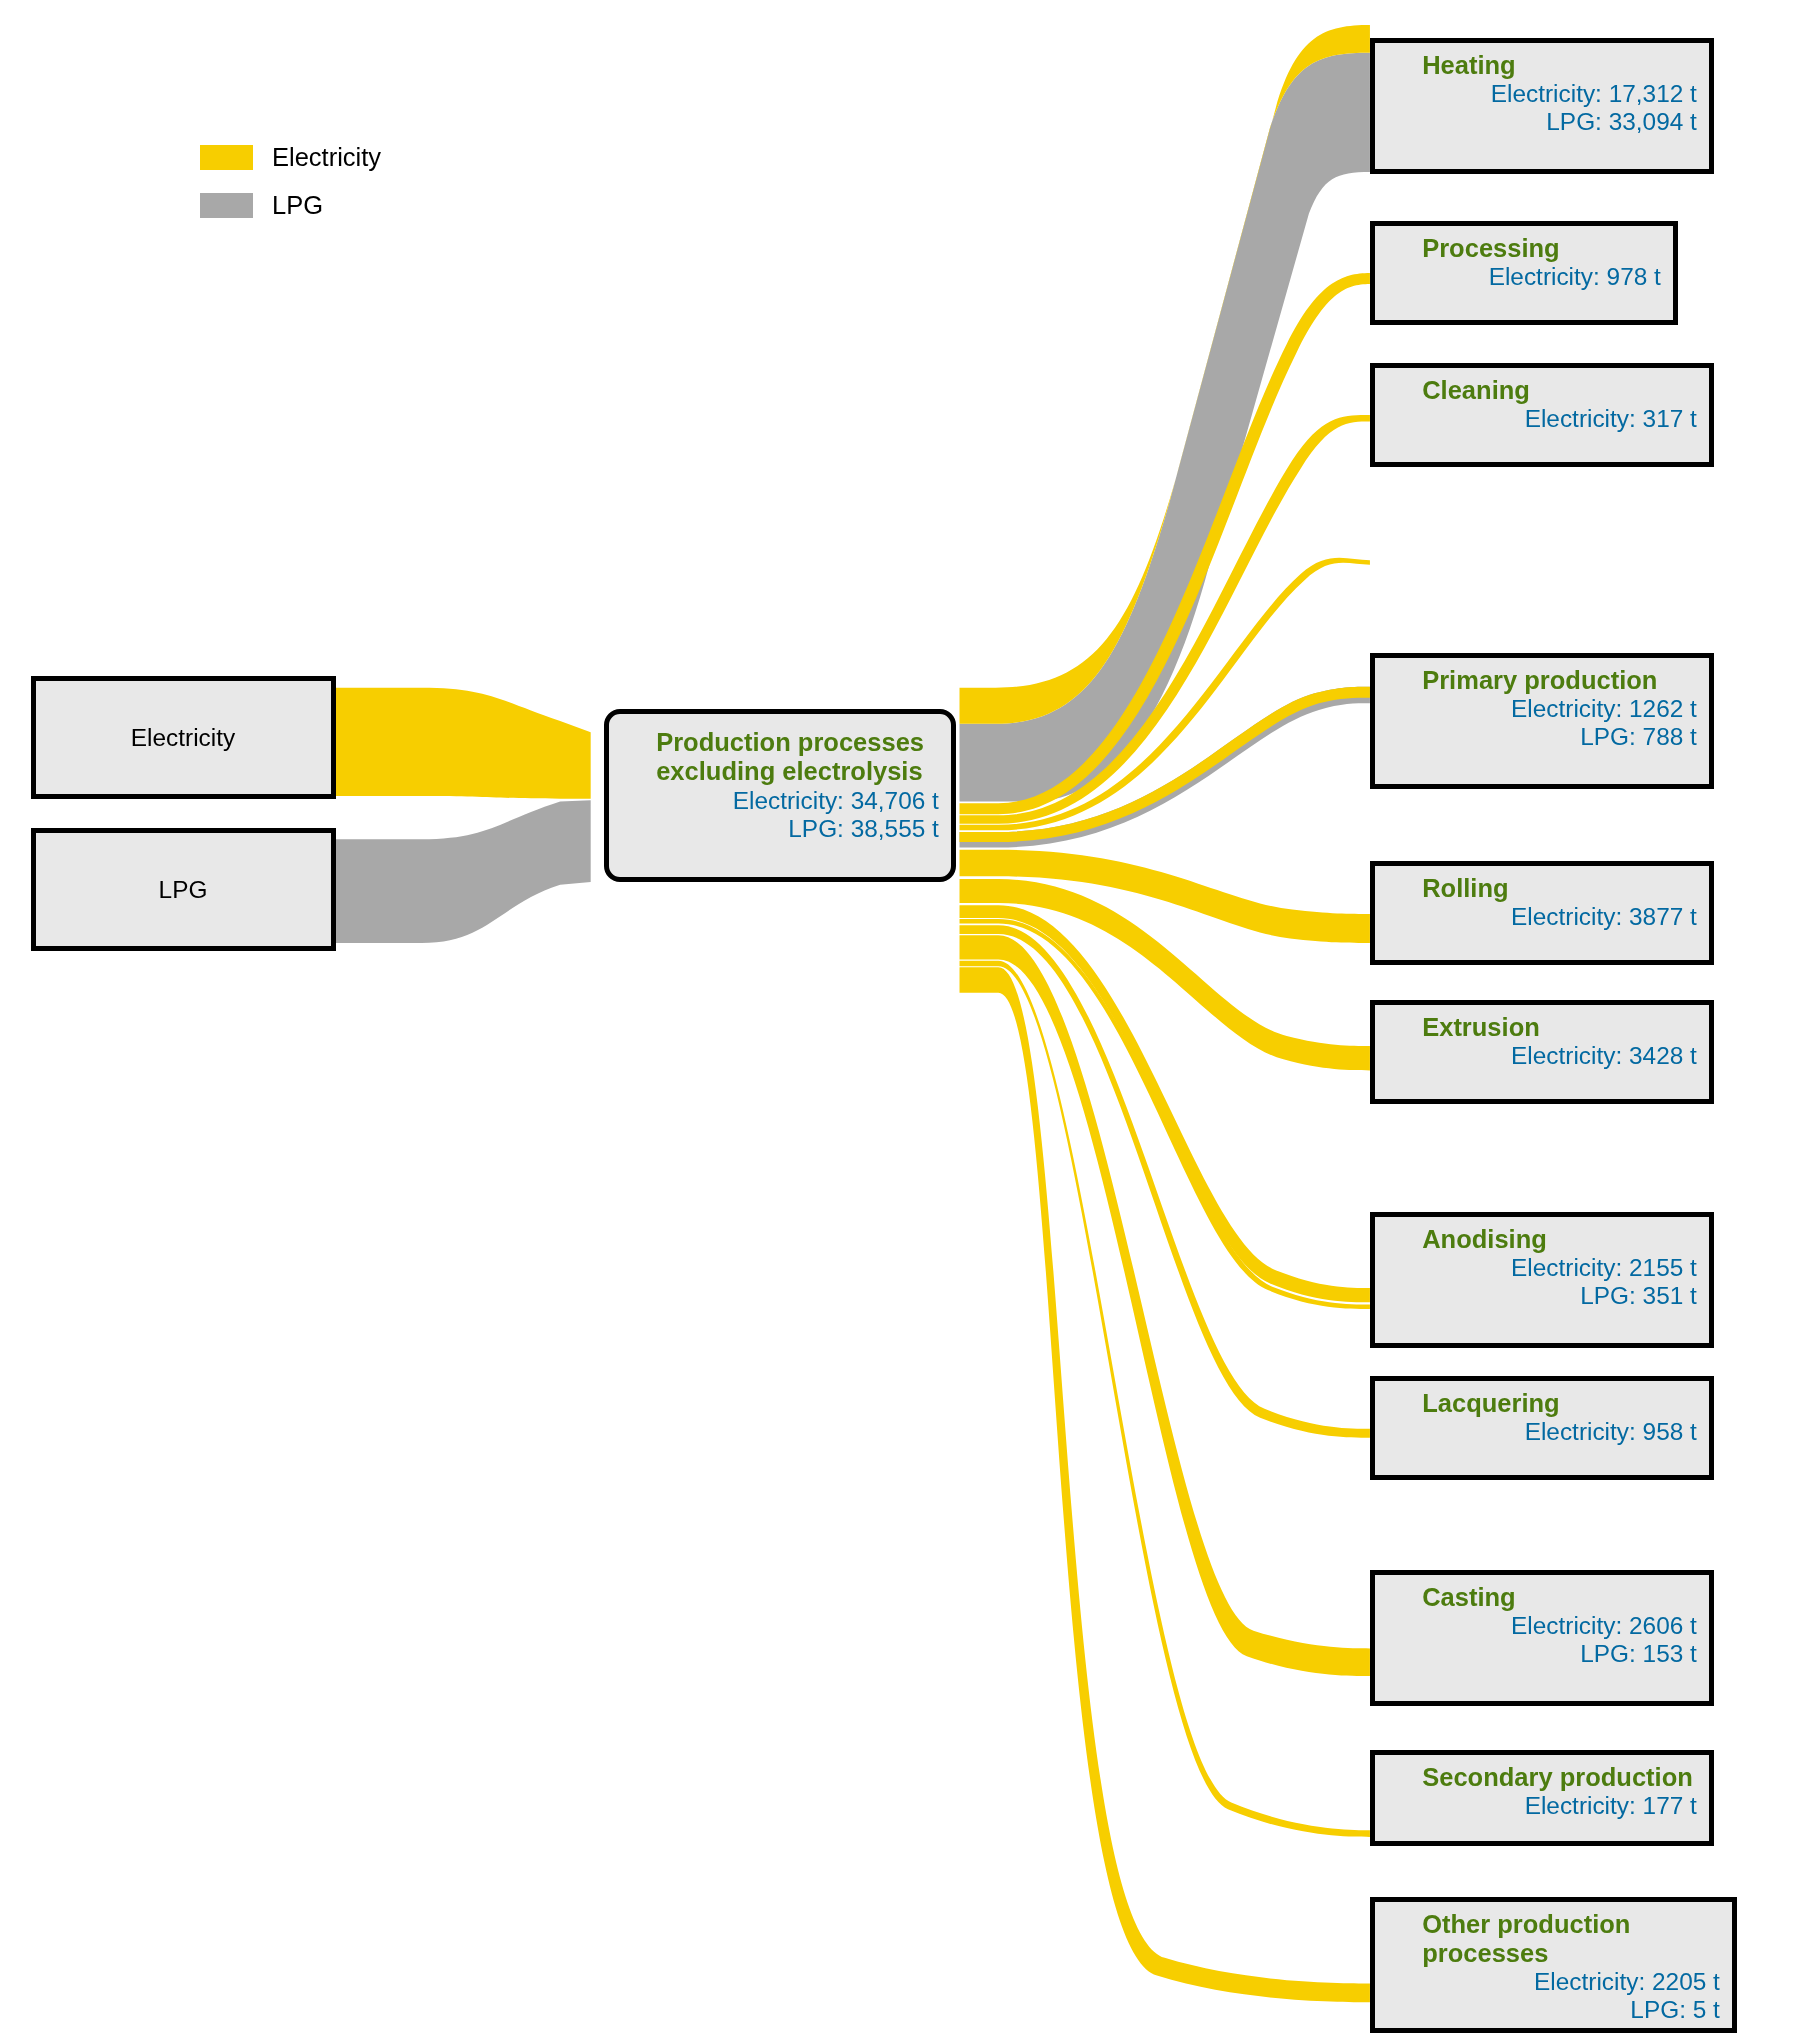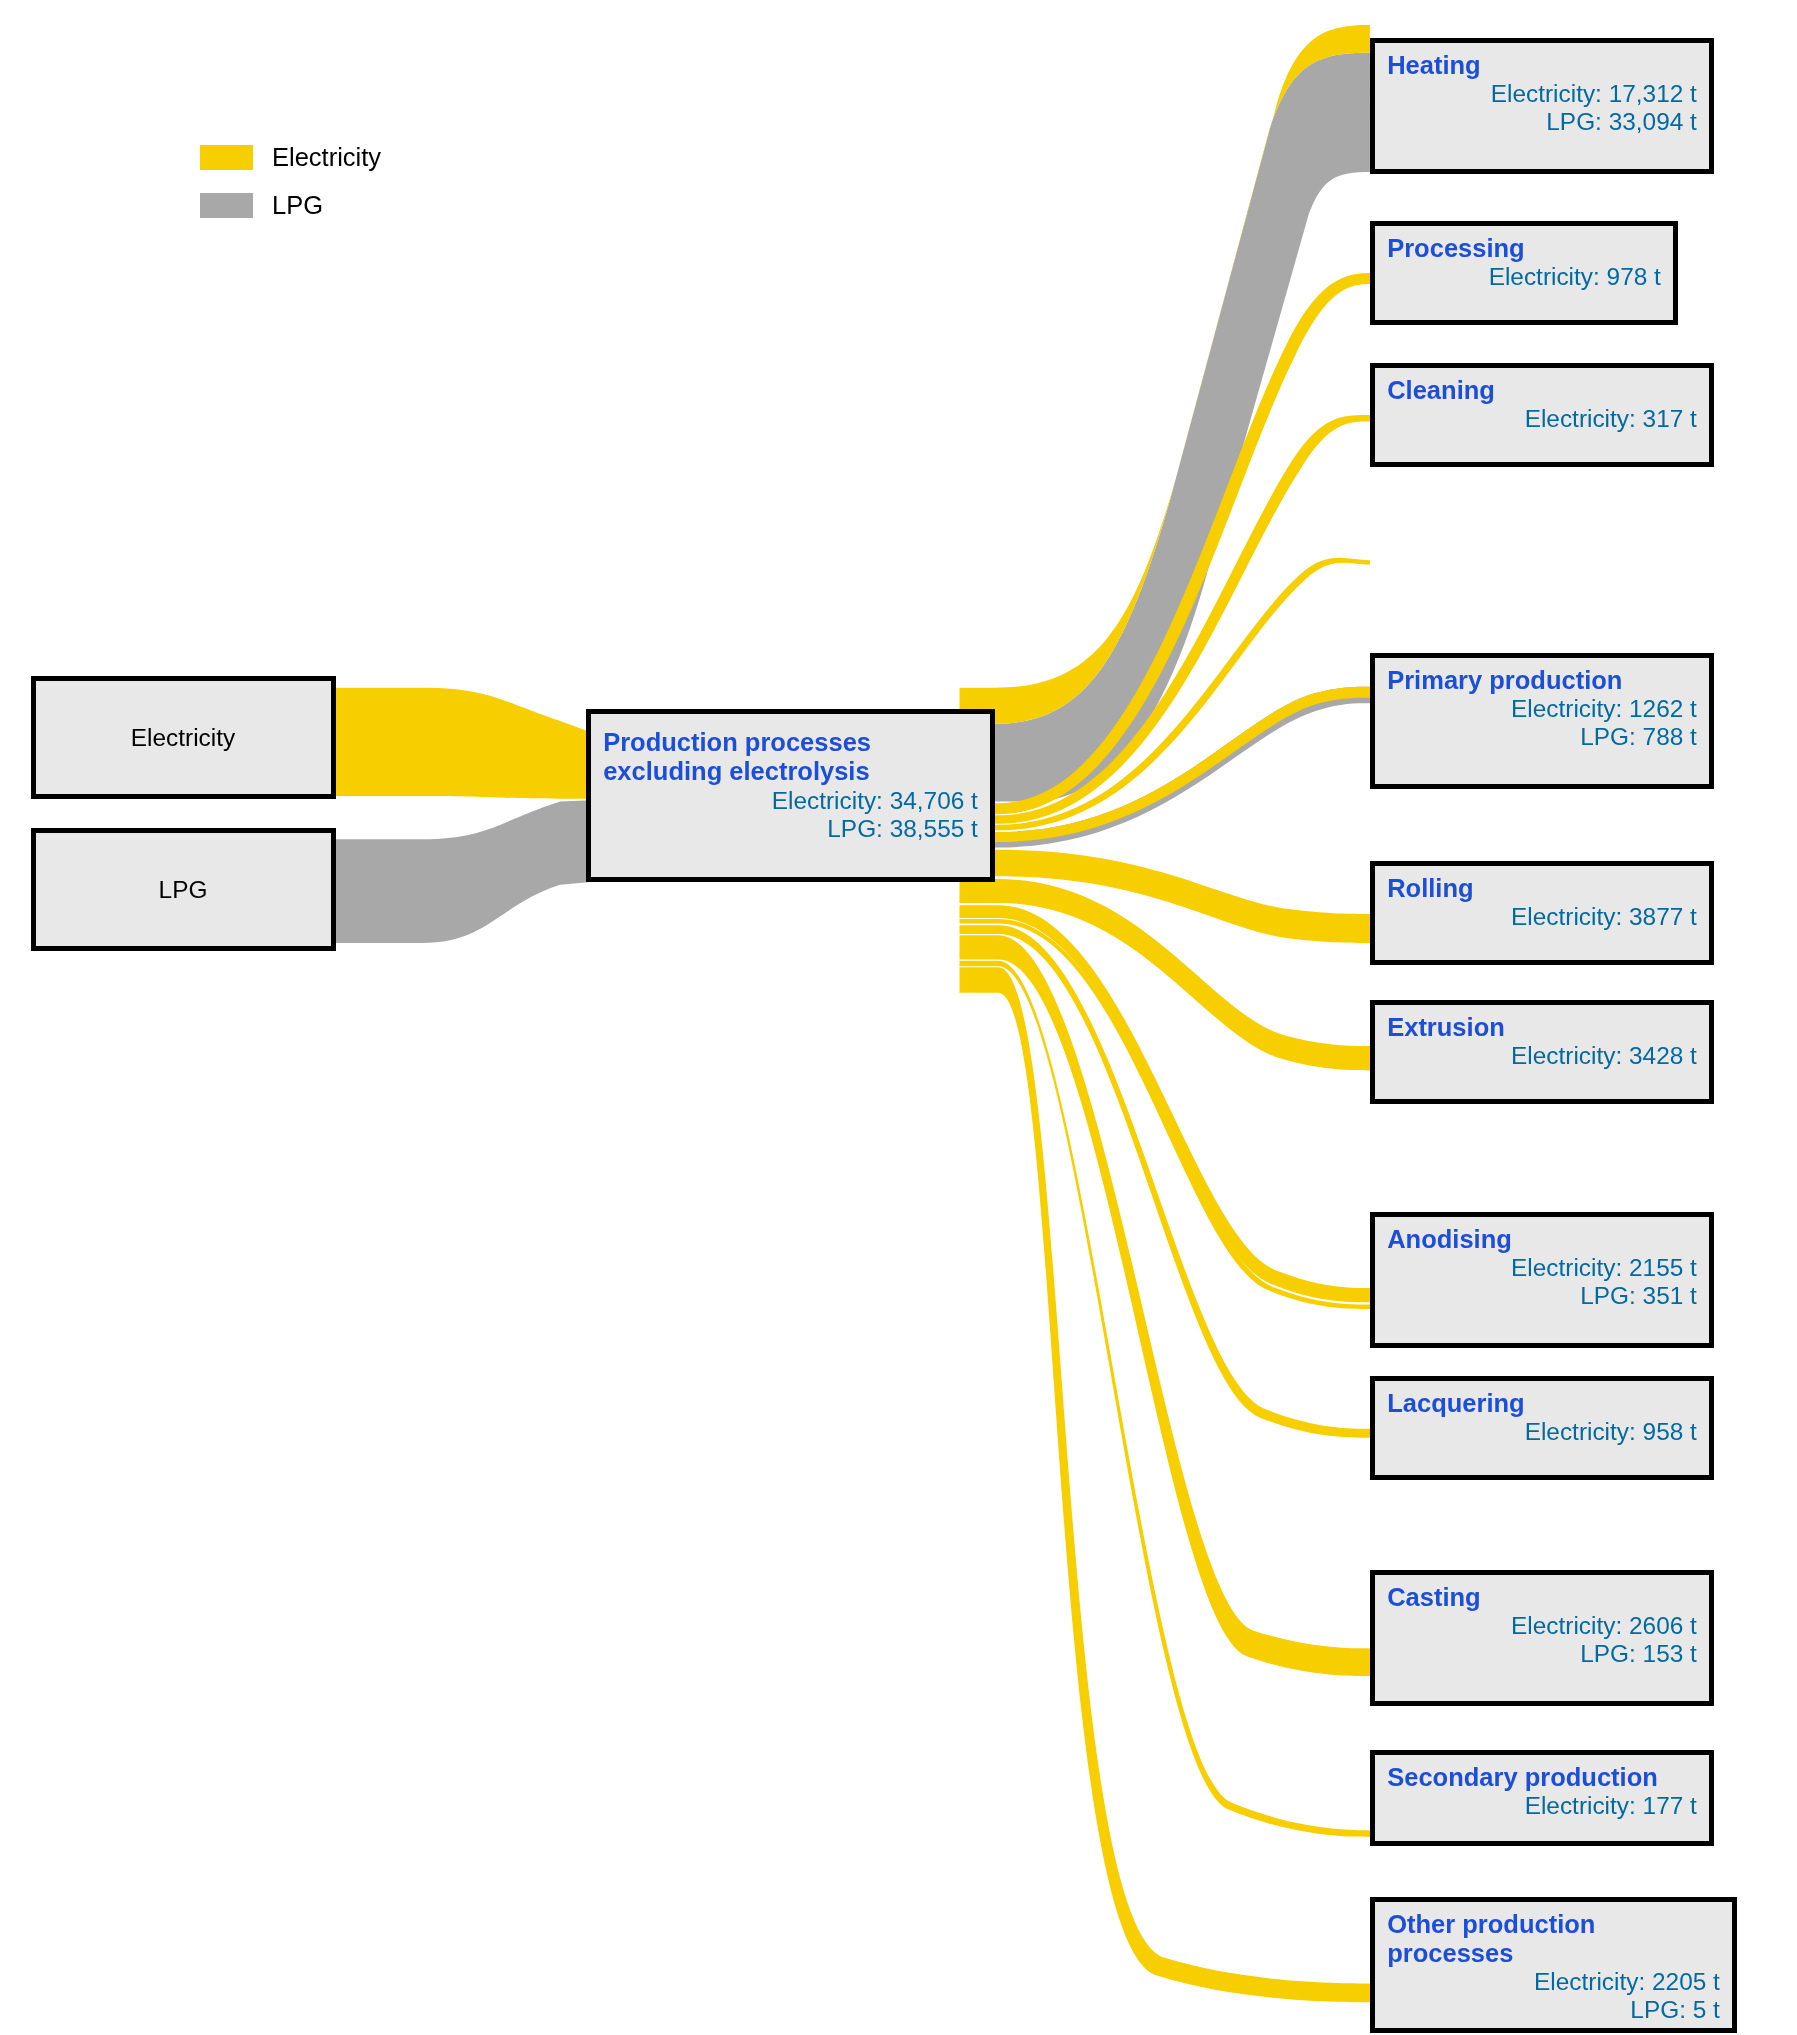--- a/index.html
+++ b/index.html
@@ -1,20 +1,20 @@
 <!DOCTYPE html>
 <html style="font-size:9px"><head>
 <meta charset="utf-8">
 <style>
   html,body{margin:0;padding:0;background:#ffffff;}
   body{width:1797px;height:2035px;font-family:"Liberation Sans",sans-serif;}
   #stage{position:relative;width:1797px;height:2035px;overflow:hidden;background:#fff;}
   svg.flows{position:absolute;left:0;top:0;width:1797px;height:2035px;}
   .node{position:absolute;background:#e8e8e8;border:5px solid #000;box-sizing:border-box;}
-  .node .title{font-weight:bold;font-size:25.5px;color:#1d4ed8;line-height:1.14;text-align:left;padding:7.8px 12.2px 0 12.2px;}
+  .node .title{font-weight:bold;font-size:25.5px;color:#4d7c0f;line-height:1.14;text-align:left;padding:7.8px 12.2px 0 12.2px;margin-left:35px;}
   .node .vals{font-size:24.4px;color:#0369a1;line-height:1.17;text-align:right;padding:0 12.2px 5.5px 12.2px;}
   .node .vals div{white-space:nowrap;}
   .src-node{display:flex;align-items:center;justify-content:center;}
   .src-node .lbl{font-size:24.4px;color:#000;}
   .mid-node .title{padding-top:14.4px;}
   .legend{position:absolute;left:0;top:0;}
   .legend-row{display:flex;align-items:center;margin-bottom:19px;}
   .swatch{width:53px;height:25.5px;margin-right:19px;}
   .legend-label{font-size:25.5px;color:#000;}
 </style>
@@ -70,21 +70,21 @@
     </div>
   </div>
 
   <div class="node src-node" style="left:30.5px; top:676px; width:305px; height:123px;">
     <span class="lbl">Electricity</span>
   </div>
   <div class="node src-node" style="left:30.5px; top:828px; width:305px; height:123px;">
     <span class="lbl">LPG</span>
   </div>
 
-  <div class="node mid-node" style="left:586px; top:709px; width:409px; height:173px;">
+  <div class="node mid-node" style="left:604px; top:709px; width:352px; height:173px;border-radius:16px;">
     <div class="title">
       <div>Production processes</div>
       <div>excluding electrolysis</div>
     </div>
     <div class="vals">
       <div>Electricity: 34,706 t</div>
       <div>LPG: 38,555 t</div>
     </div>
   </div>
 

